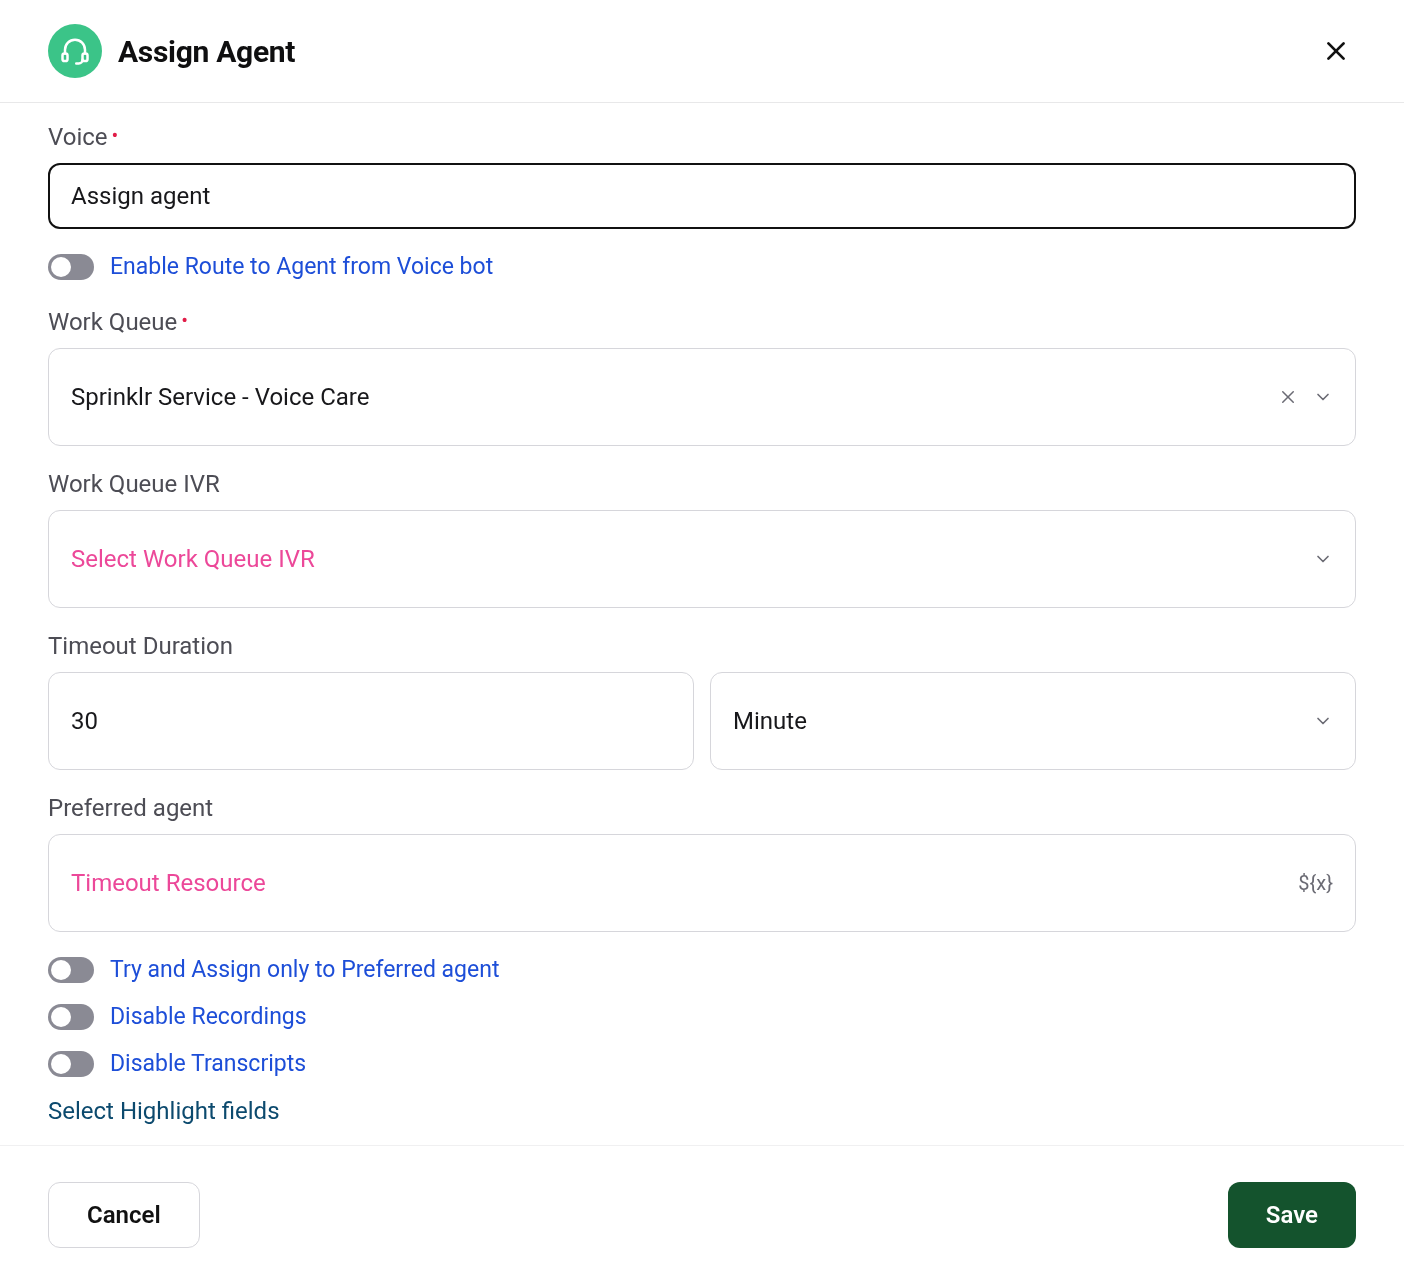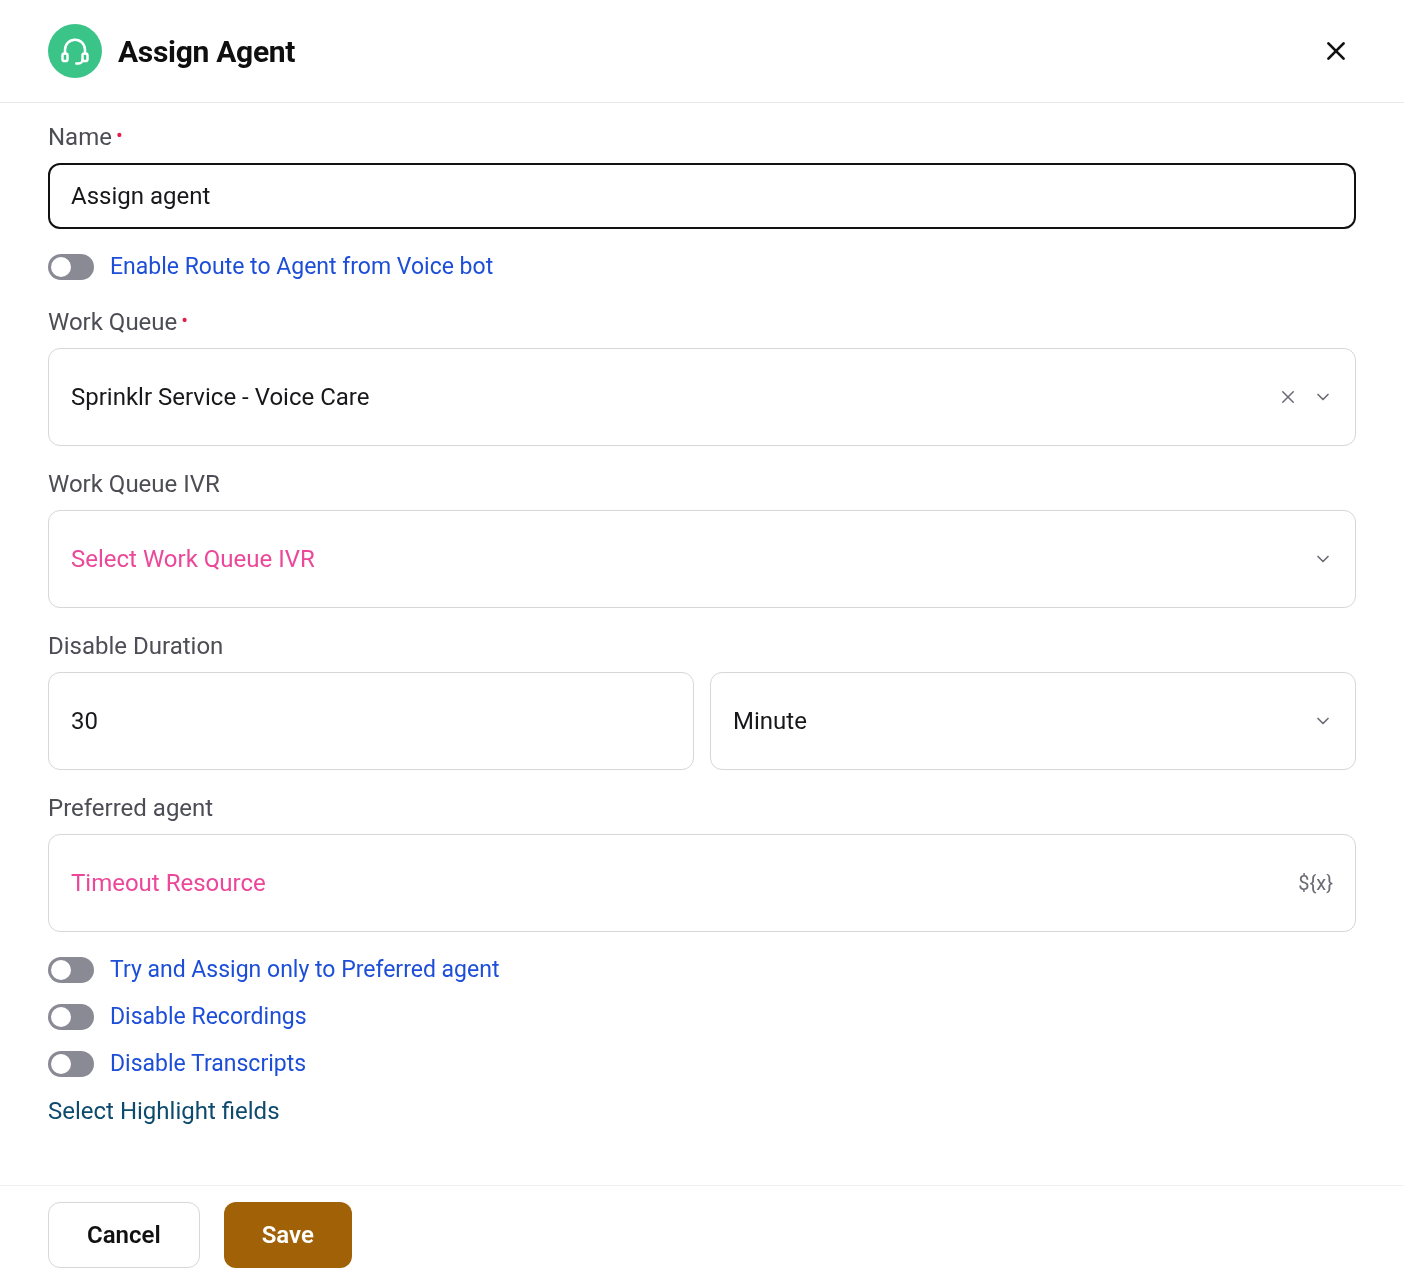--- a/index.html
+++ b/index.html
@@ -125,41 +125,41 @@
     gap: 16px;
   }
   .two-col > * { flex: 1; }
   .var-badge {
     font-size: 20px;
     color: #6b6b74;
     font-family: inherit;
   }
   .footer {
     border-top: 1px solid #f0f0f1;
-    padding: 16px 48px;
-    display: flex;
-    justify-content: flex-start;
-    gap: 24px;
+    padding: 36px 48px;
+    display: flex;
+    justify-content: space-between;
+    gap: 13px;
   }
   .btn {
     font-size: 24px;
     font-weight: 600;
     padding: 18px 38px;
     border-radius: 12px;
     cursor: pointer;
     border: none;
     font-family: inherit;
   }
   .btn-cancel {
     background: #fff;
     border: 1px solid #d6d6db;
     color: #111;
   }
   .btn-save {
-    background: #a16207;
+    background: #14532d;
     color: #fff;
   }
   svg { display: block; }
 </style>
 </head>
 <body>
 
 <div class="header">
   <div class="header-left">
     <div class="header-icon">
@@ -177,21 +177,21 @@
       <line x1="5" y1="5" x2="19" y2="19"></line>
       <line x1="19" y1="5" x2="5" y2="19"></line>
     </svg>
   </div>
 </div>
 
 <div class="form-body">
 
   <div class="field">
     <div class="label">
-      <span>Name</span>
+      <span>Voice</span>
       <span class="required-dot">•</span>
     </div>
     <input class="text-input focused" type="text" value="Assign agent" style="">
   </div>
 
   <div class="toggle-row" style="margin-bottom:28px;">
     <div class="toggle"></div>
     <div class="toggle-label">Enable Route to Agent from Voice bot</div>
   </div>
 
@@ -226,21 +226,21 @@
         <span>
           <svg width="20" height="20" viewBox="0 0 24 24" fill="none" stroke="currentColor" stroke-width="2" stroke-linecap="round" stroke-linejoin="round">
               <polyline points="6 9 12 15 18 9"></polyline>
             </svg>
         </span>
       </span>
     </div>
   </div>
 
   <div class="field">
-    <div class="label">Disable Duration</div>
+    <div class="label">Timeout Duration</div>
     <div class="two-col">
       <input class="text-input" type="text" value="30" style="">
       <div class="select-box">
         <span class="value">Minute</span>
         <span class="select-icons">
           <span>
             <svg width="20" height="20" viewBox="0 0 24 24" fill="none" stroke="currentColor" stroke-width="2" stroke-linecap="round" stroke-linejoin="round">
                 <polyline points="6 9 12 15 18 9"></polyline>
               </svg>
           </span>

